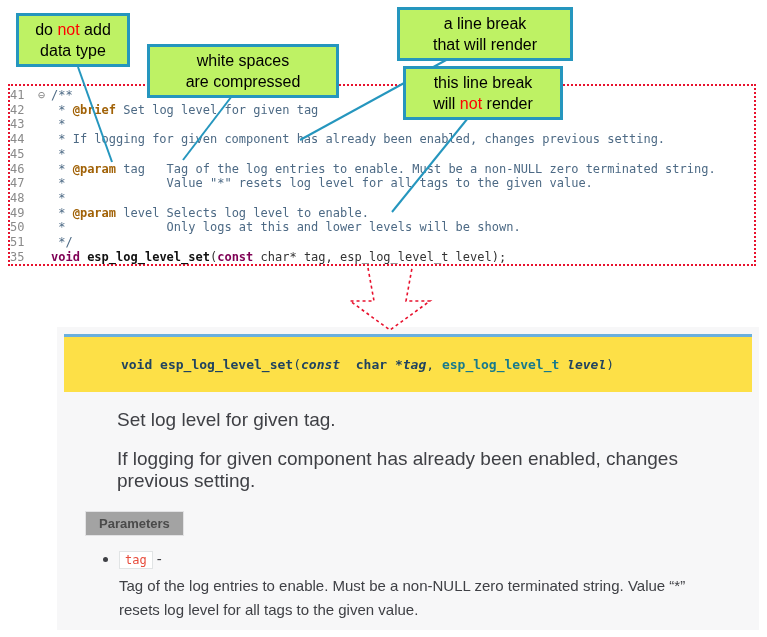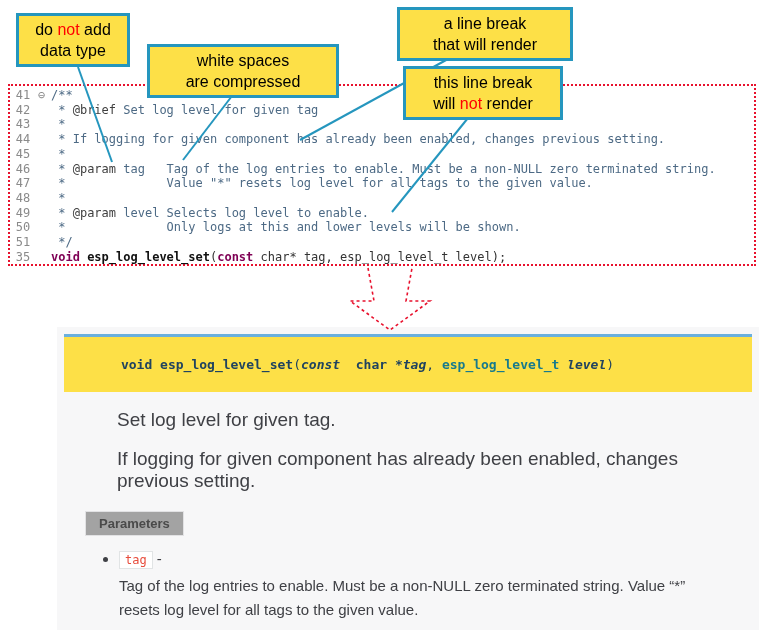--- a/index.html
+++ b/index.html
@@ -3,35 +3,35 @@
 <meta charset="utf-8">
 <style>
   * { margin:0; padding:0; box-sizing:border-box; }
   html,body { background:#ffffff; font-family:"Liberation Sans", sans-serif; }
   .canvas { position:relative; width:767px; height:637px; background:#ffffff; overflow:hidden; }
 
   
   .code-panel { position:absolute; left:8px; top:84px; width:748px; height:182px;
                 border:2px dotted #e8112d; background:#ffffff; padding-top:2px; z-index:1; }
   .cl  { white-space:pre; font:12px/14.7px "DejaVu Sans Mono", monospace; }
-  .num { display:inline-block; width:26px; text-align:center; color:#8a8a8a; }
+  .num { display:inline-block; width:26px; text-align:left; color:#8a8a8a; }
   .fold{ display:inline-block; width:15px; padding-left:2px; color:#8a8a8a; }
   .cmt { color:#4d6a85; }
-  .tagb{ color:#404040; font-weight:normal; }
+  .tagb{ color:#a16207; font-weight:bold; }
   .kw  { color:#7f0055; font-weight:bold; }
   .fn  { color:#111111; font-weight:bold; }
   .pl  { color:#333333; }
 
   
   .overlay { position:absolute; left:0; top:0; z-index:2; pointer-events:none; }
   .tl    { stroke:#2596be; stroke-width:2; }
   .arrow { fill:none; stroke:#e8112d; stroke-width:1.6; stroke-dasharray:3 3; }
 
   
-  .callout { position:absolute; z-index:3; background:#fde047; border:3px solid #2596be;
+  .callout { position:absolute; z-index:3; background:#bef264; border:3px solid #2596be;
              text-align:center; font-size:16px; line-height:1.32; color:#000;
              padding:3px 6px; }
   .red { color:#ff0000; }
 
   
   .doc-panel { position:absolute; left:57px; top:327px; width:702px; height:303px;
                background:#f7f7f8; z-index:1; }
   .sig { margin:7px 7px 0 7px; background:#fde047; border-top:3px solid #6ab0de;
          padding:5px 10px; font:13px "DejaVu Sans Mono", monospace; color:#20435f;
          white-space:pre; }

